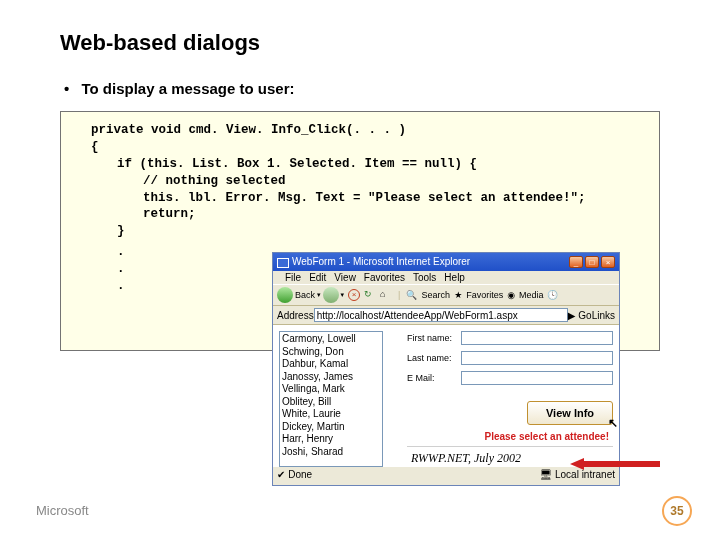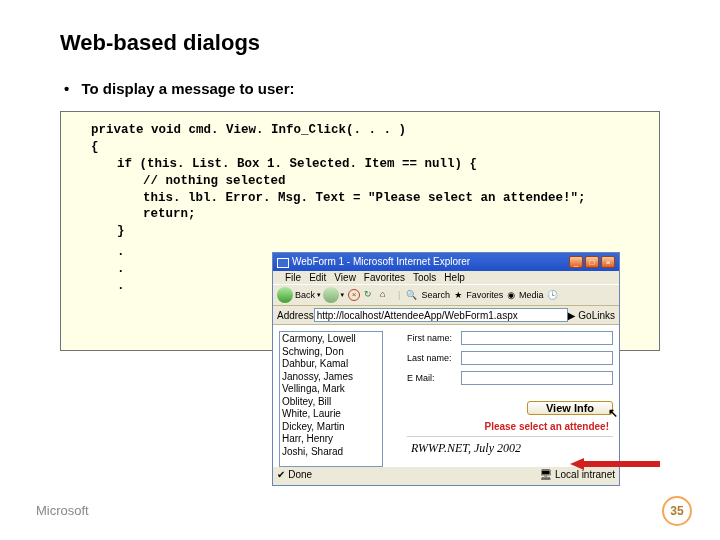--- a/index.html
+++ b/index.html
@@ -25,21 +25,21 @@
   .back { background:linear-gradient(#b0e8a0,#40a030); }
   .fwd { background:linear-gradient(#c8e8c0,#80b070); }
   .addrbar { background:#ece9d8; padding:2px 4px; display:flex; align-items:center; font-size:10px; border-bottom:1px solid #c0b890; }
   .addrbar input { flex:1; height:14px; font-size:10px; padding:0 2px; border:1px solid #7a98b8; }
   .content { background:#ffffff; height: calc(100% - 18px - 16px - 22px - 19px - 16px); padding:6px; display:flex; gap:24px; position:relative; }
   .listbox { width:104px; height:136px; border:1px solid #7a98b8; background:#fff; font-size:10px; overflow:hidden; padding:1px 2px; line-height:1.25; }
   .form { flex:1; font-size:10px; }
   .form .row { display:flex; align-items:center; margin-bottom:6px; }
   .form .row label { width:54px; font-size:9px; }
   .form .row .field { flex:1; height:14px; border:1px solid #7a98b8; background:#fff; }
-  .viewbtn { margin-top:10px; float:right; width:86px; height:14px; background:linear-gradient(#fff,#f0e8d0); border:1px solid #c09030; border-radius:3px; font-size:11px; font-weight:bold; display:flex; align-items:center; justify-content:center; position:relative; }
+  .viewbtn { margin-top:10px; float:right; width:86px; height:24px; background:linear-gradient(#fff,#f0e8d0); border:1px solid #c09030; border-radius:3px; font-size:11px; font-weight:bold; display:flex; align-items:center; justify-content:center; position:relative; }
   .cursor { position:absolute; right:-6px; bottom:-6px; font-size:12px; }
   .errmsg { clear:both; color:#d02020; font-weight:bold; font-size:10px; padding-top:6px; text-align:right; padding-right:4px; }
   .statusbar { background:#ece9d8; height:16px; display:flex; align-items:center; justify-content:space-between; padding:0 4px; font-size:10px; border-top:1px solid #fff; }
   .rwwp { font-family:"Times New Roman",serif; font-size:12px; padding:4px 0 0 4px; border-top:1px solid #d0d0d0; margin-top:4px;font-style:italic; }
   .arrow { position:absolute; left:570px; top:456px; width:90px; height:12px; pointer-events:none; }
   .arrow svg { width:100%; height:100%; }
   .footer-logo { position:absolute; left:36px; bottom:22px; font-size:13px; color:#888; font-family:"Segoe UI",Arial,sans-serif; }
   .pagecircle { position:absolute; right:28px; bottom:14px; width:30px; height:30px; border:2px solid #f59838; border-radius:50%; display:flex; align-items:center; justify-content:center; font-size:12px; color:#a16207; font-weight:bold; opacity:0.85; }
   .sep { color:#c0b890; padding:0 2px; }
 </style>

